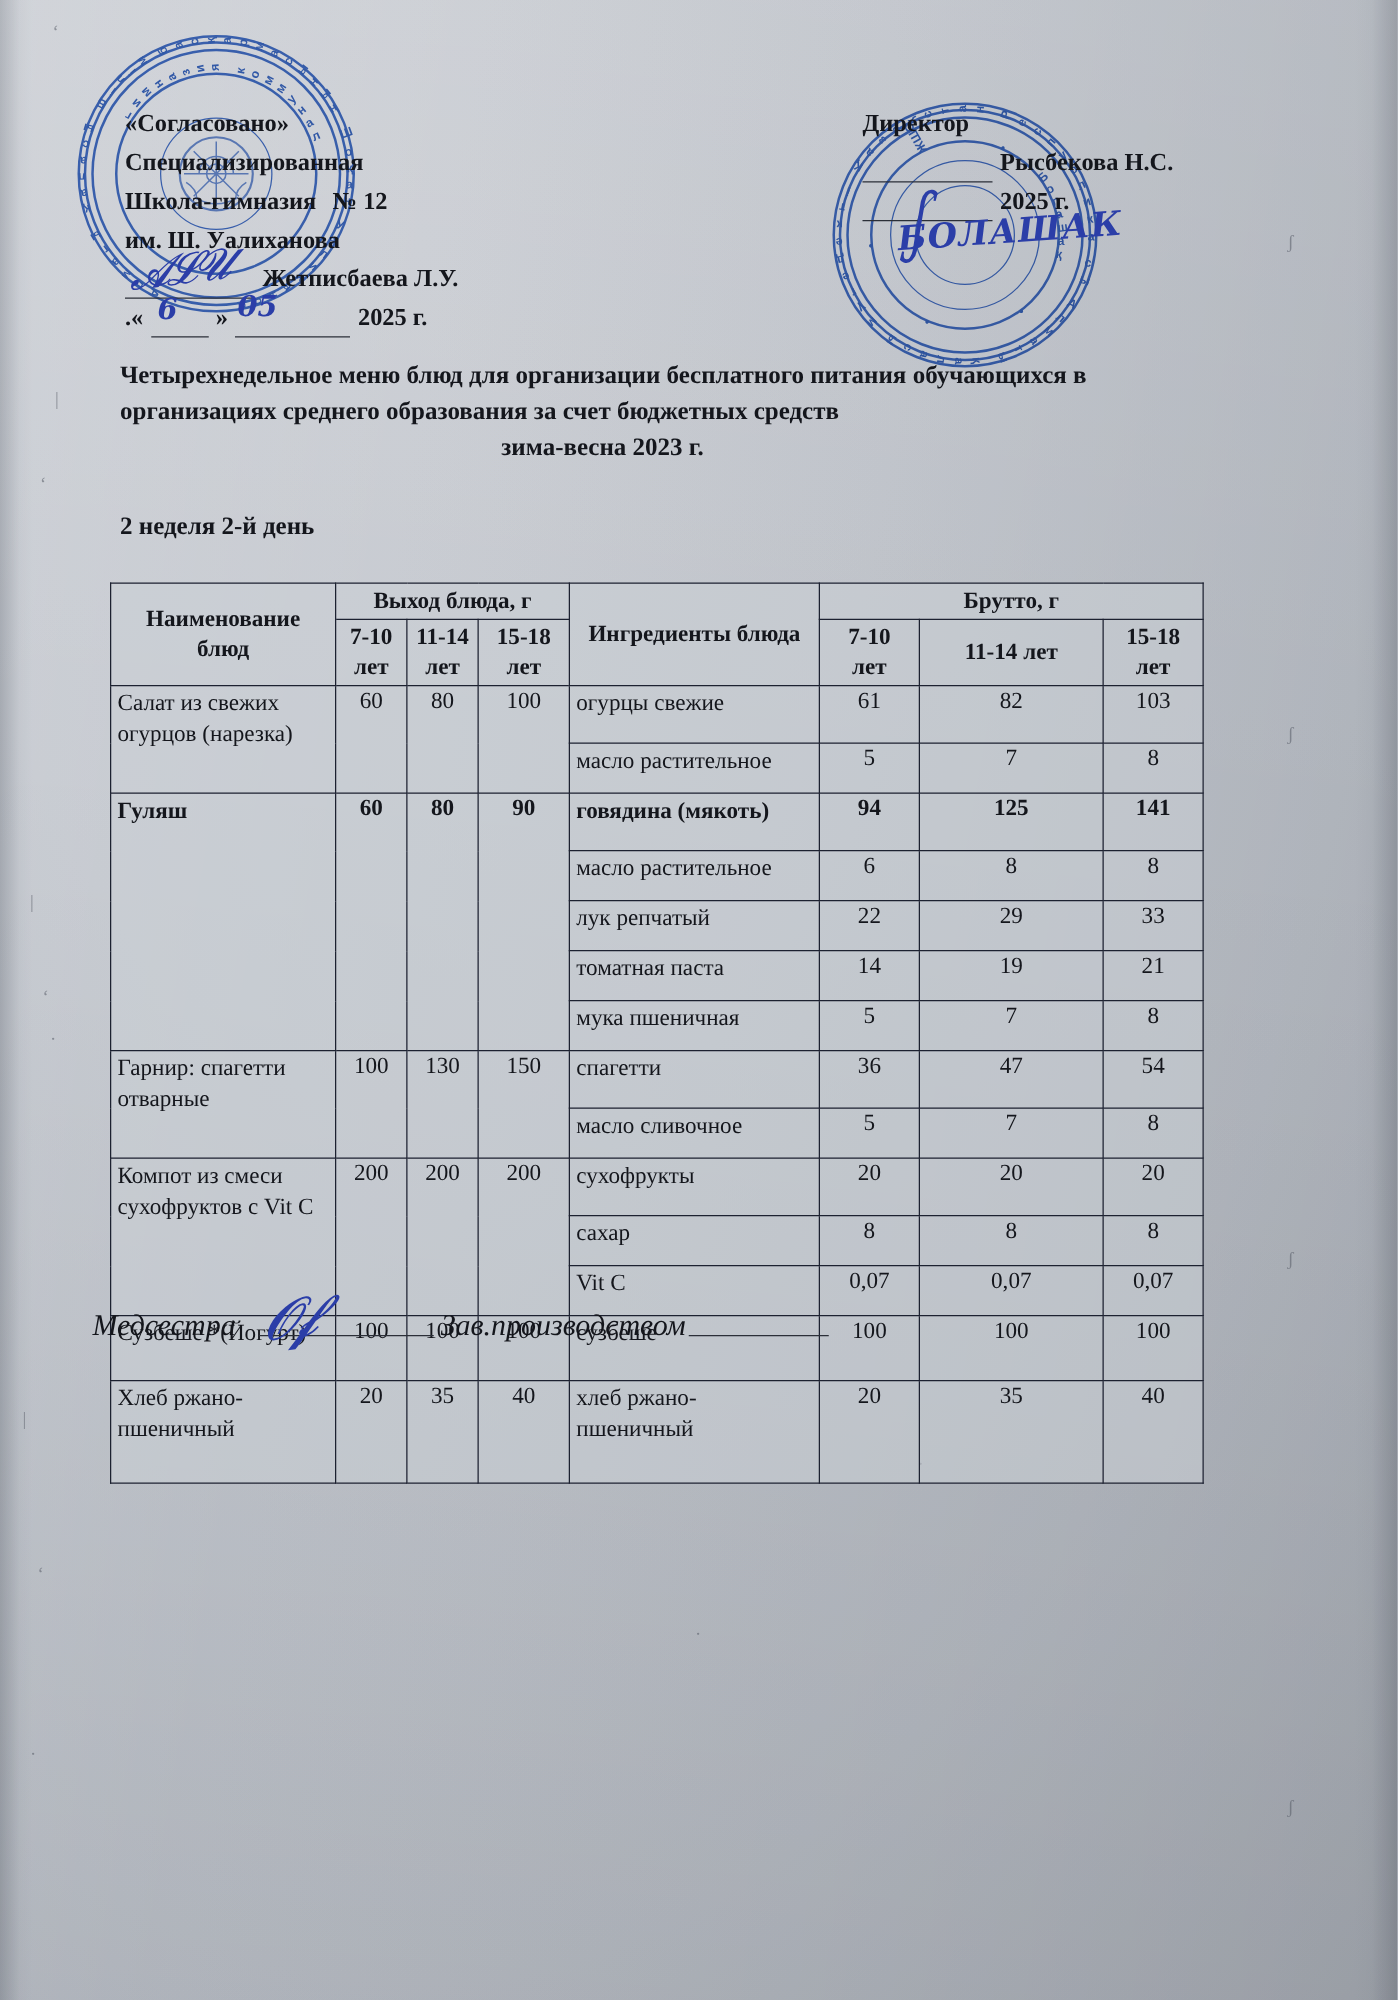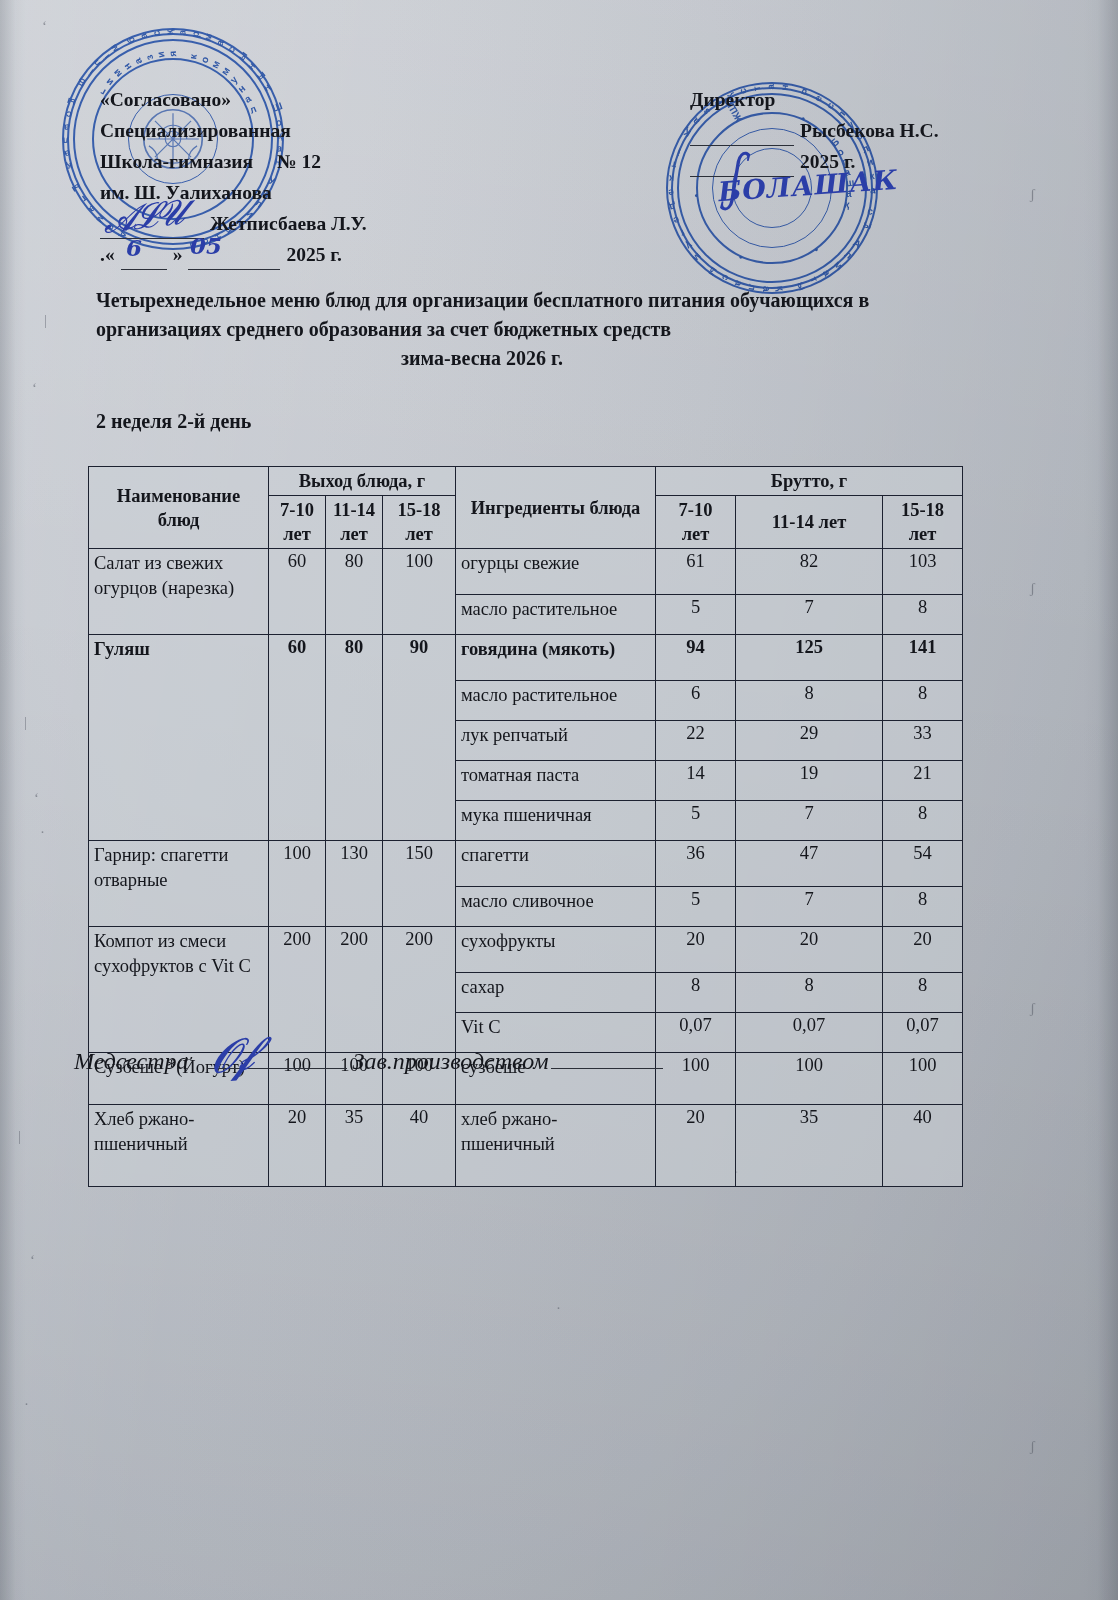--- a/index.html
+++ b/index.html
@@ -408,21 +408,21 @@
       <span style="transform:rotate(98deg) translate(0,-74px) rotate(-90deg)">қ</span>
       <span style="transform:rotate(140deg) translate(0,-74px) rotate(-90deg)">•</span>
       <span style="transform:rotate(200deg) translate(0,-74px) rotate(-90deg)">•</span>
       <span style="transform:rotate(260deg) translate(0,-74px) rotate(-90deg)">•</span>
     </div>
   </div>
 
   <div class="approval-left">
     <div>«Согласовано»</div>
     <div>Специализированная</div>
-    <div style="display:flex;gap:24px;">
+    <div style="display:flex;gap:13px;">
       <span>Школа-гимназия</span>
       <span>№ 12</span>
     </div>
     <div>им. Ш. Уалиханова</div>
     <div class="sig-row">
       <span class="sig-line"></span>
       <span>Жетписбаева Л.У.</span>
     </div>
     <div class="sig-row">
       <span>.«</span>
@@ -447,21 +447,21 @@
       <span class="sig-line"></span>
       <span>2025 г.</span>
     </div>
   </div>
   <div class="handwriting hw-swirl">ʃ</div>
   <div class="handwriting hw-bolashak">БОЛАШАК</div>
 
   <div class="doc-title">
     <span>Четырехнедельное меню блюд для организации бесплатного питания обучающихся в</span>
     <span>организациях среднего образования за счет бюджетных средств</span>
-    <span class="line3">зима-весна 2026 г.</span>
+    <span class="line3">зима-весна 2023 г.</span>
   </div>
 
   <div class="week-label">2 неделя 2-й день</div>
 
   <table class="menu">
     <colgroup>
       <col class="c-name">
         <col class="c-o1">
         <col class="c-o2">
         <col class="c-o3">

